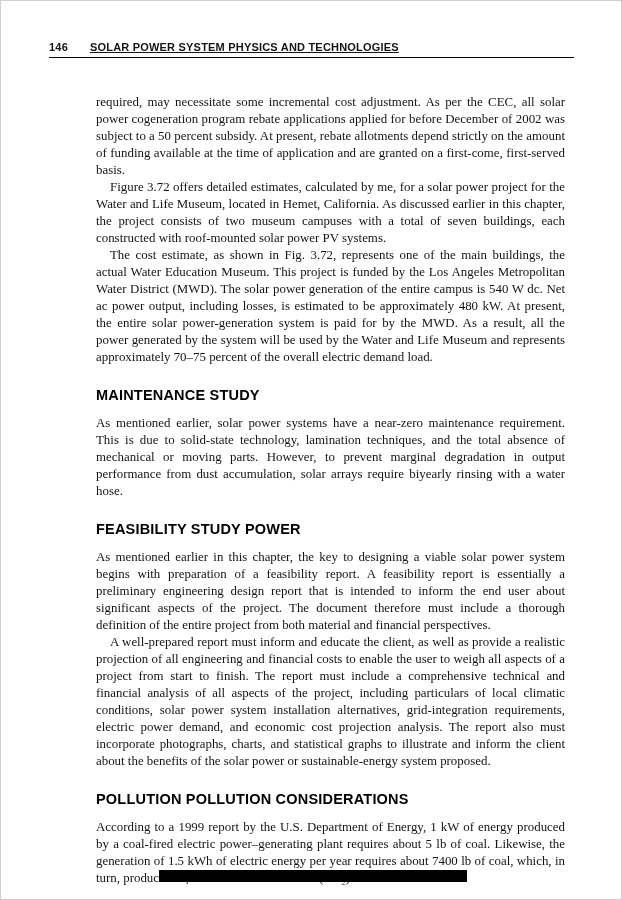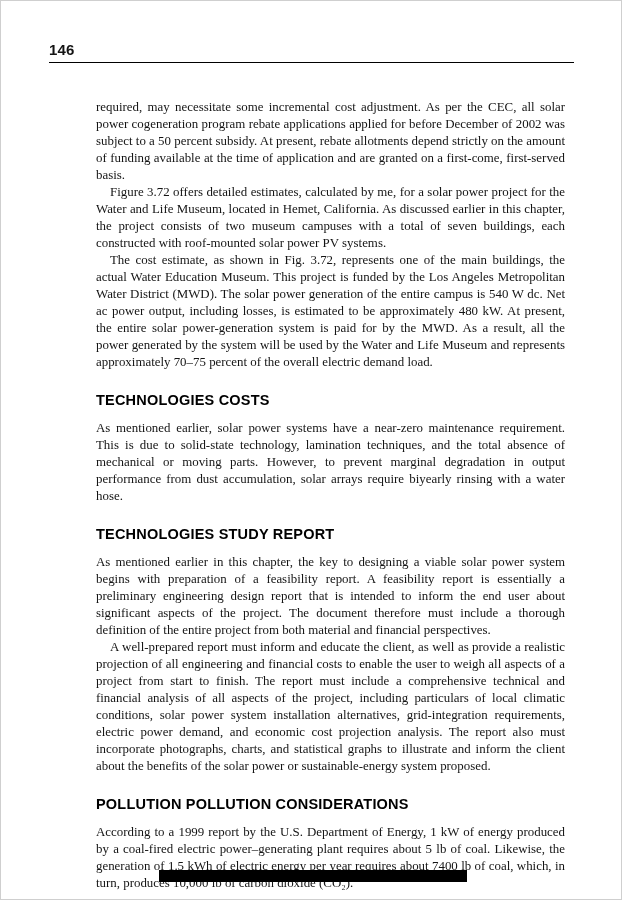--- a/index.html
+++ b/index.html
@@ -18,21 +18,21 @@
     overflow: hidden;
     border: 1px solid #cfcfcf;
     padding-top: 40px;
   }
   .running-header {
     margin: 0 47px 0 48px;
     border-bottom: 1.5px solid #000;
     padding-bottom: 4px;
     font-family: "Liberation Sans", sans-serif;
     font-weight: bold;
-    font-size: 15px;
+    font-size: 11px;
     letter-spacing: 0.2px;
     display: flex;
     align-items: baseline;
   }
   .running-header .page-num {
     margin-right: 22px;
   }
   .running-header .book-title {
     text-decoration: underline;
   }
@@ -66,32 +66,33 @@
     background: #000;
   }
 </style>
 </head>
 <body>
 
 <div class="page">
 
   <div class="running-header">
     <span class="page-num">146</span>
+    <span class="book-title">SOLAR POWER SYSTEM PHYSICS AND TECHNOLOGIES</span>
   </div>
 
   <div class="content">
 
     <p class="para">required, may necessitate some incremental cost adjustment. As per the CEC, all solar power cogeneration program rebate applications applied for before December of 2002 was subject to a 50 percent subsidy. At present, rebate allotments depend strictly on the amount of funding available at the time of application and are granted on a first-come, first-served basis.</p>
     <p class="para indent">Figure 3.72 offers detailed estimates, calculated by me, for a solar power project for the Water and Life Museum, located in Hemet, California. As discussed earlier in this chapter, the project consists of two museum campuses with a total of seven buildings, each constructed with roof-mounted solar power PV systems.</p>
     <p class="para indent">The cost estimate, as shown in Fig. 3.72, represents one of the main buildings, the actual Water Education Museum. This project is funded by the Los Angeles Metropolitan Water District (MWD). The solar power generation of the entire campus is 540 W dc. Net ac power output, including losses, is estimated to be approximately 480 kW. At present, the entire solar power-generation system is paid for by the MWD. As a result, all the power generated by the system will be used by the Water and Life Museum and represents approximately 70–75 percent of the overall electric demand load.</p>
 
-    <h2 class="section-heading">TECHNOLOGIES COSTS</h2>
+    <h2 class="section-heading">MAINTENANCE STUDY</h2>
     <p class="para">As mentioned earlier, solar power systems have a near-zero maintenance requirement. This is due to solid-state technology, lamination techniques, and the total absence of mechanical or moving parts. However, to prevent marginal degradation in output performance from dust accumulation, solar arrays require biyearly rinsing with a water hose.</p>
 
-    <h2 class="section-heading">TECHNOLOGIES STUDY REPORT</h2>
+    <h2 class="section-heading">FEASIBILITY STUDY POWER</h2>
     <p class="para">As mentioned earlier in this chapter, the key to designing a viable solar power system begins with preparation of a feasibility report. A feasibility report is essentially a preliminary engineering design report that is intended to inform the end user about significant aspects of the project. The document therefore must include a thorough definition of the entire project from both material and financial perspectives.</p>
     <p class="para indent">A well-prepared report must inform and educate the client, as well as provide a realistic projection of all engineering and financial costs to enable the user to weigh all aspects of a project from start to finish. The report must include a comprehensive technical and financial analysis of all aspects of the project, including particulars of local climatic conditions, solar power system installation alternatives, grid-integration requirements, electric power demand, and economic cost projection analysis. The report also must incorporate photographs, charts, and statistical graphs to illustrate and inform the client about the benefits of the solar power or sustainable-energy system proposed.</p>
 
     <h2 class="section-heading">POLLUTION POLLUTION CONSIDERATIONS</h2>
     <p class="para">According to a 1999 report by the U.S. Department of Energy, 1 kW of energy produced by a coal-fired electric power–generating plant requires about 5 lb of coal. Likewise, the generation of 1.5 kWh of electric energy per year requires about 7400 lb of coal, which, in turn, produces 10,000 lb of carbon dioxide (CO₂).</p>
 
   </div>
 
   <div class="scan-bar"></div>
 

